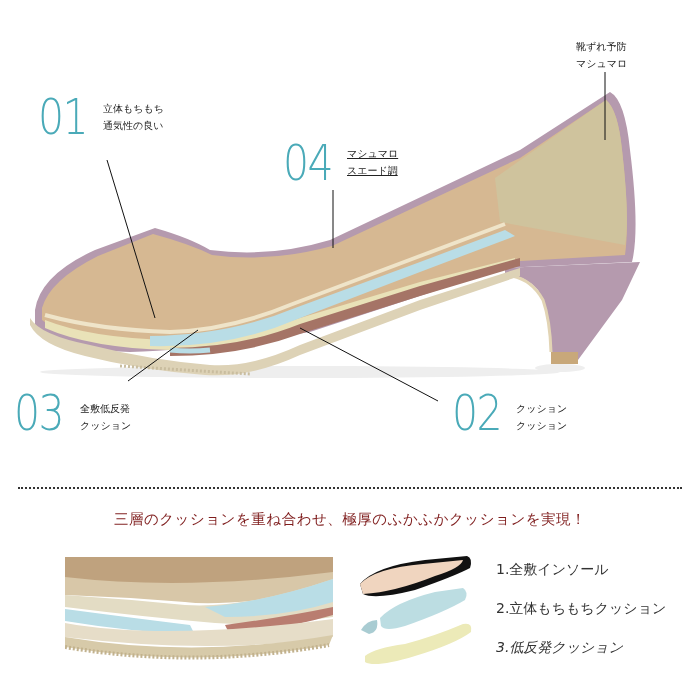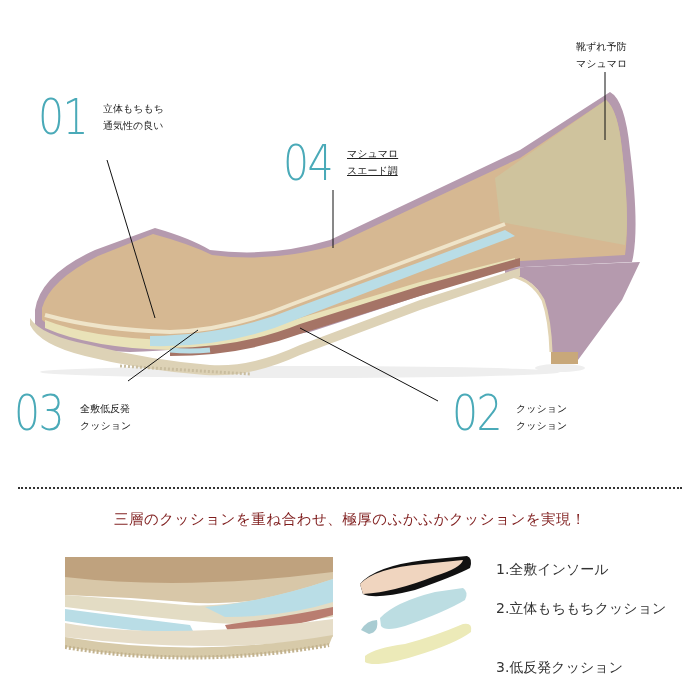--- a/index.html
+++ b/index.html
@@ -118,14 +118,14 @@
 
   <path d="M25 66 Q40 50 80 40 L108 36 Q114 40 110 48 Q90 60 50 74 Q30 80 26 74 Z" fill="#bcdde2"></path>
   <path d="M6 78 Q12 68 22 68 Q24 80 14 82 Z" fill="#a9ccd2"></path>
 
   <path d="M10 104 Q20 96 50 92 Q80 84 108 72 Q118 70 116 80 Q100 92 60 104 Q20 116 10 110 Z" fill="#eceab8"></path>
 </svg>
 
 <div>
   <div class="legend" style="top:561px;">1.全敷インソール</div>
   <div class="legend" style="top:600px;">2.立体もちもちクッション</div>
-  <div class="legend" style="top:659px;">3.低反発クッション</div>
+  <div class="legend" style="top:639px;font-style:italic;">3.低反発クッション</div>
 </div>
 
 </body></html>

